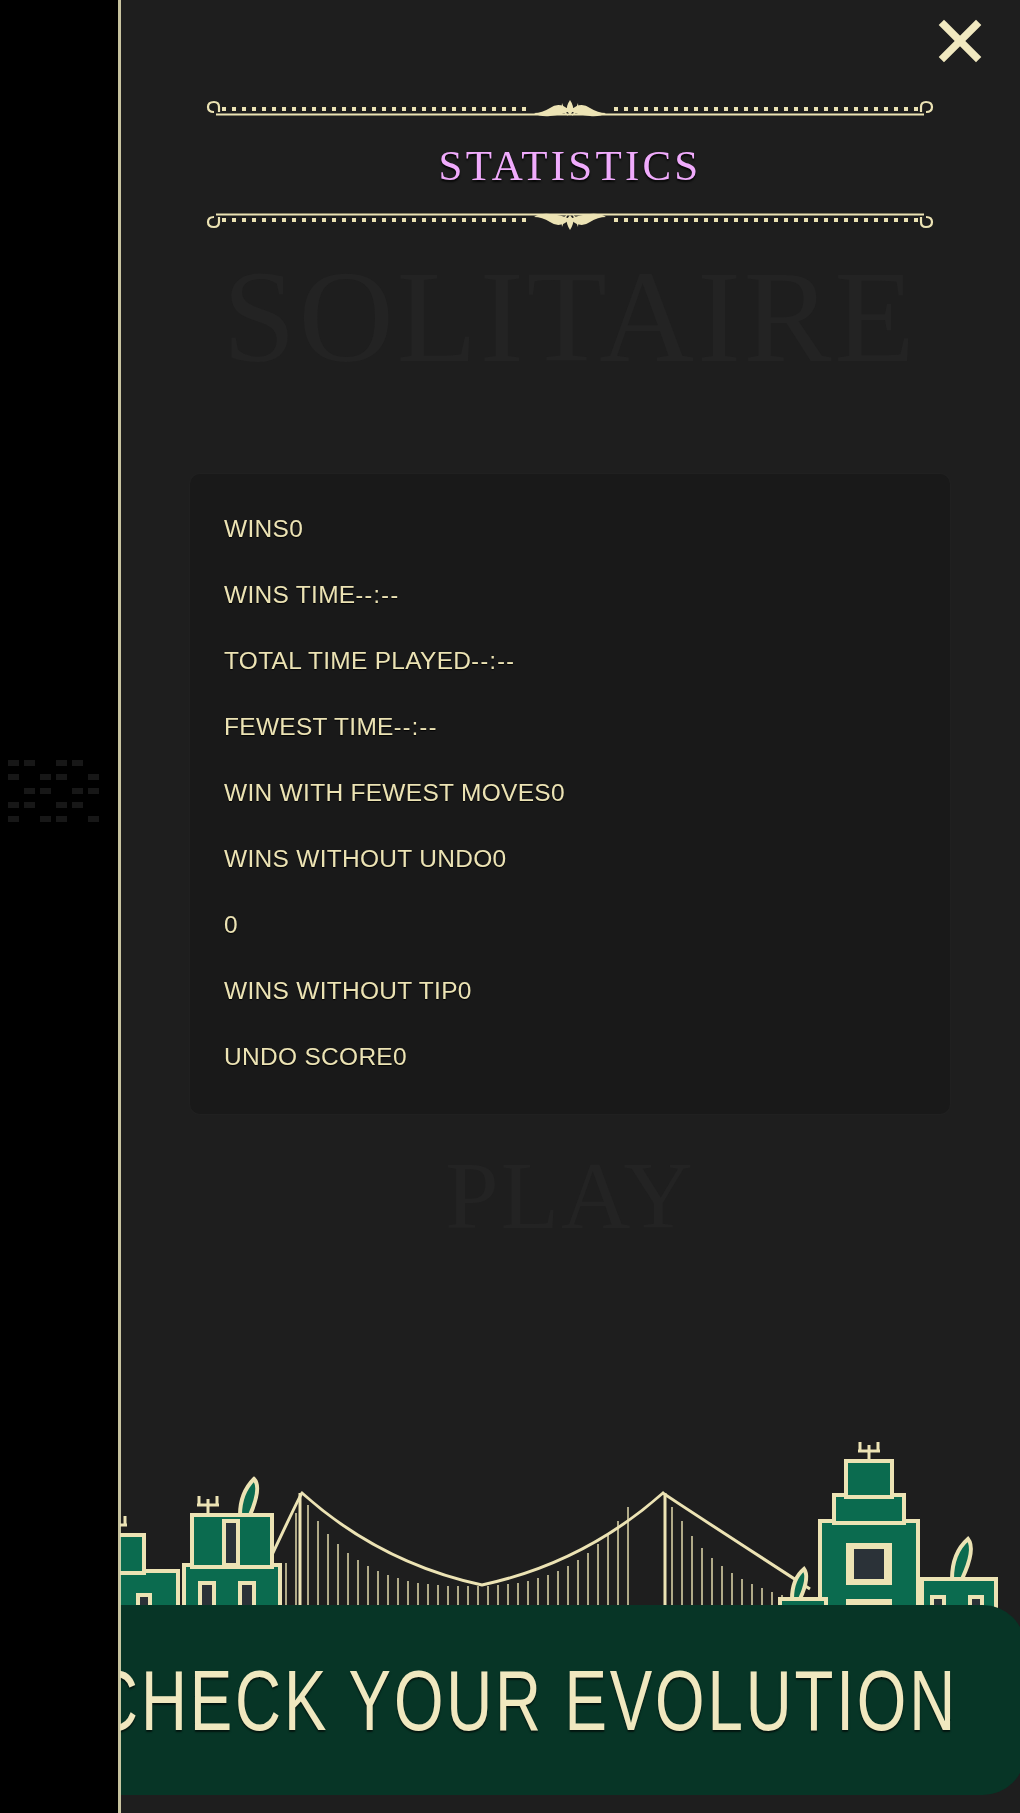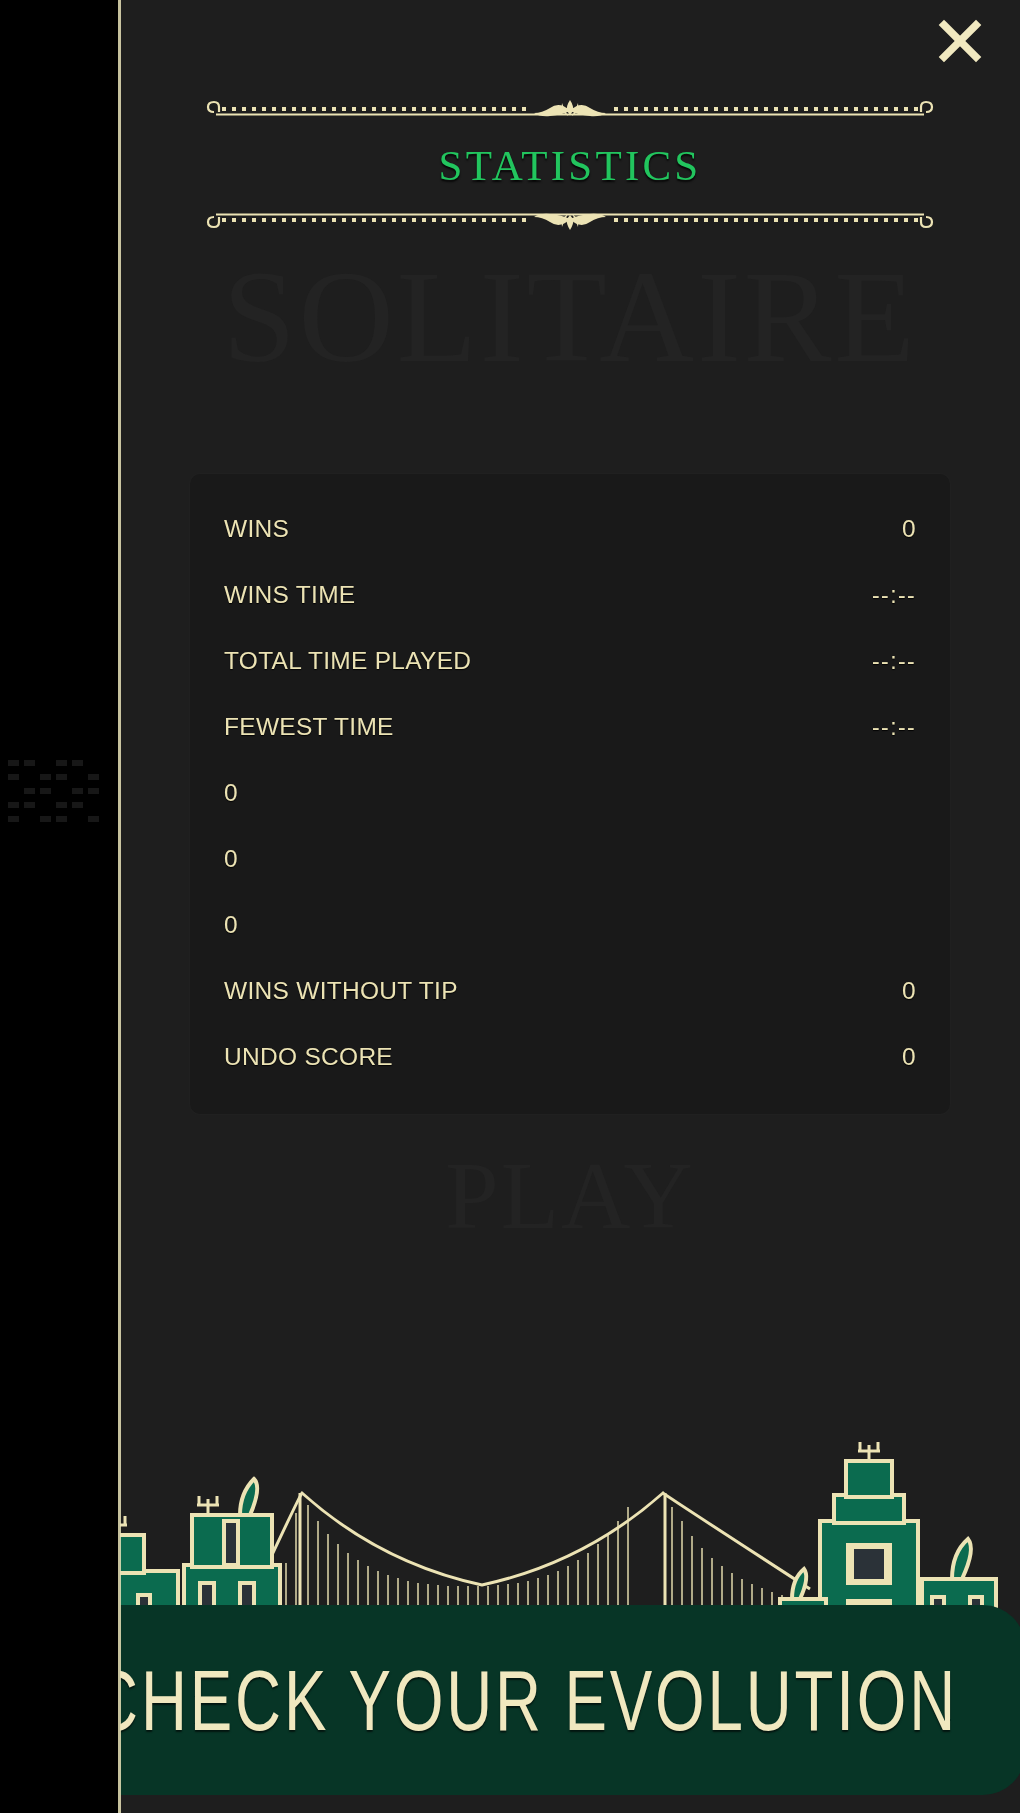--- a/index.html
+++ b/index.html
@@ -106,21 +106,21 @@
     margin:0 auto;
   }
   .divider svg { display:block; }
 
   #stats-title {
     text-align:center;
     font-family:"Liberation Serif", serif;
     font-size:43px;
     line-height:1;
     letter-spacing:.075em;
-    color:#22c55e;
+    color:#f0abfc;
     margin:26px 0 24px 0;
     text-shadow:0 2px 2px rgba(0,0,0,.85);
     font-weight:400;
   }
 
   
   #stats-card {
     position:absolute;
     left:0; top:474px;
     width:900px;
@@ -132,21 +132,20 @@
     margin:0 auto;
     background:#191919;
     border-radius:10px;
     padding:22px 34px 24px 34px;
     box-shadow:0 0 0 1px rgba(255,255,255,.012);
   }
 
   .stat-row {
     display:flex;
     align-items:center;
-    justify-content:space-between;
     height:66px;
   }
   .stat-label {
     font-size:24.5px;
     letter-spacing:.012em;
     color:#ece3b4;
     font-weight:400;
     text-shadow:0 1px 1px rgba(0,0,0,.9);
     white-space:nowrap;
   }
@@ -440,23 +439,25 @@
         </div>
         <div class="stat-row">
           <span class="stat-label">TOTAL TIME PLAYED</span>
           <span class="stat-value dash">--:--</span>
         </div>
         <div class="stat-row">
           <span class="stat-label">FEWEST TIME</span>
           <span class="stat-value dash">--:--</span>
         </div>
         <div class="stat-row">
+          <span class="stat-label">WIN WITH FEWEST MOVES</span>
           <span class="stat-value">0</span>
         </div>
         <div class="stat-row">
+          <span class="stat-label">WINS WITHOUT UNDO</span>
           <span class="stat-value">0</span>
         </div>
         <div class="stat-row">
           <span class="stat-value">0</span>
         </div>
         <div class="stat-row">
           <span class="stat-label">WINS WITHOUT TIP</span>
           <span class="stat-value">0</span>
         </div>
         <div class="stat-row">

